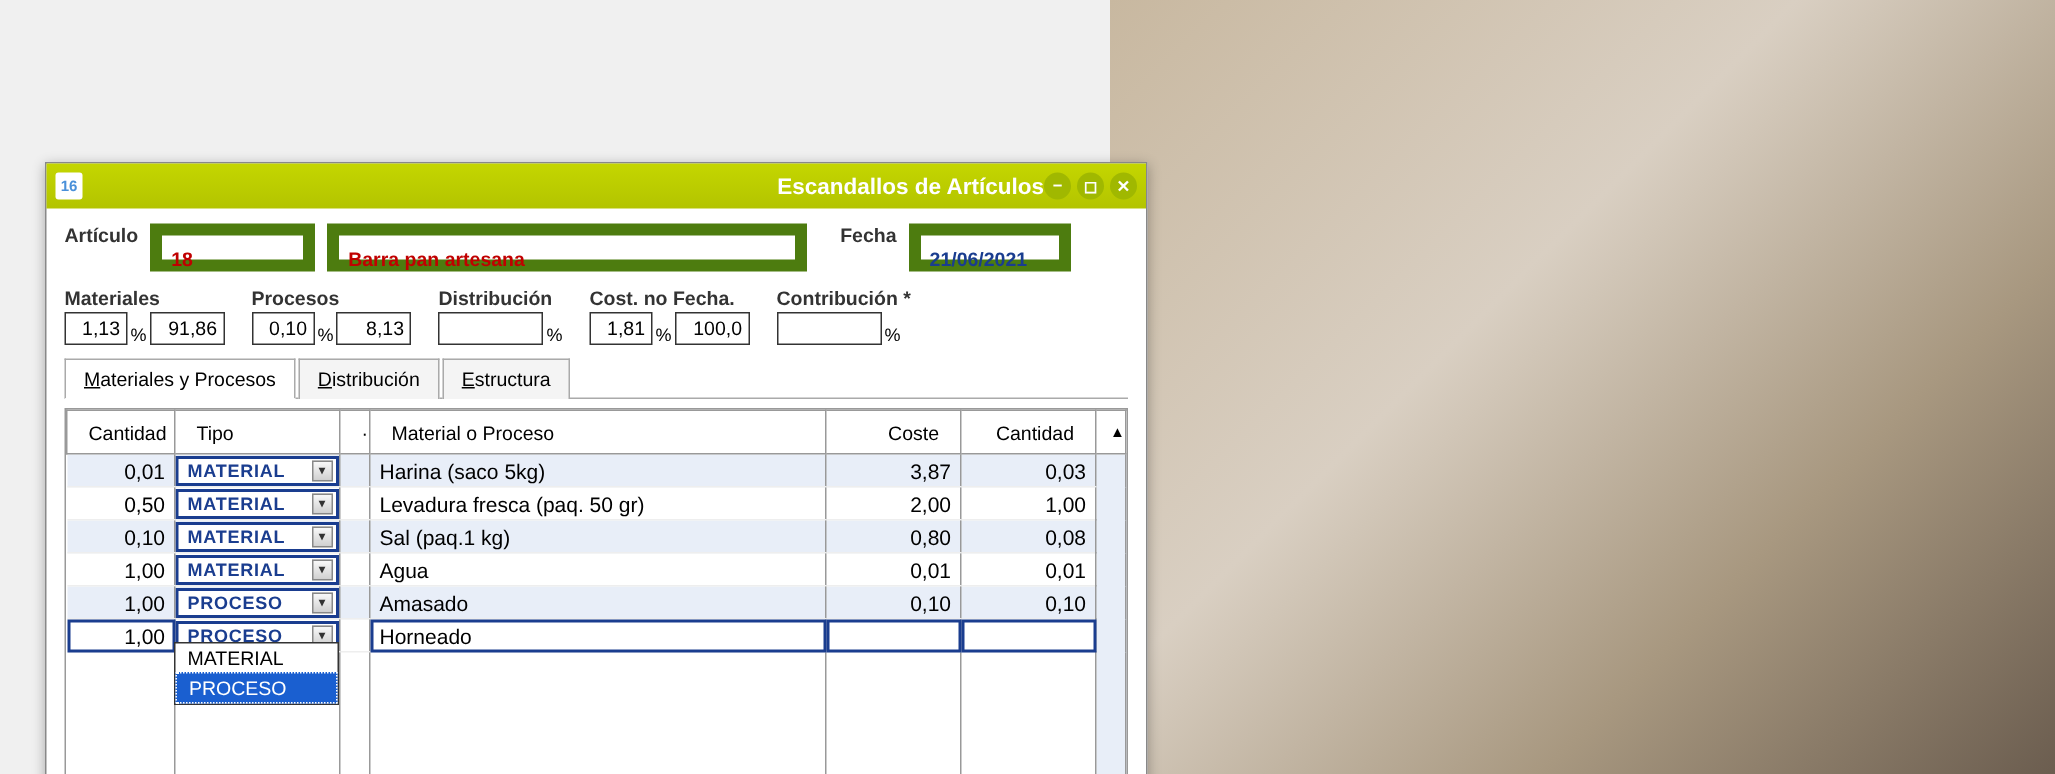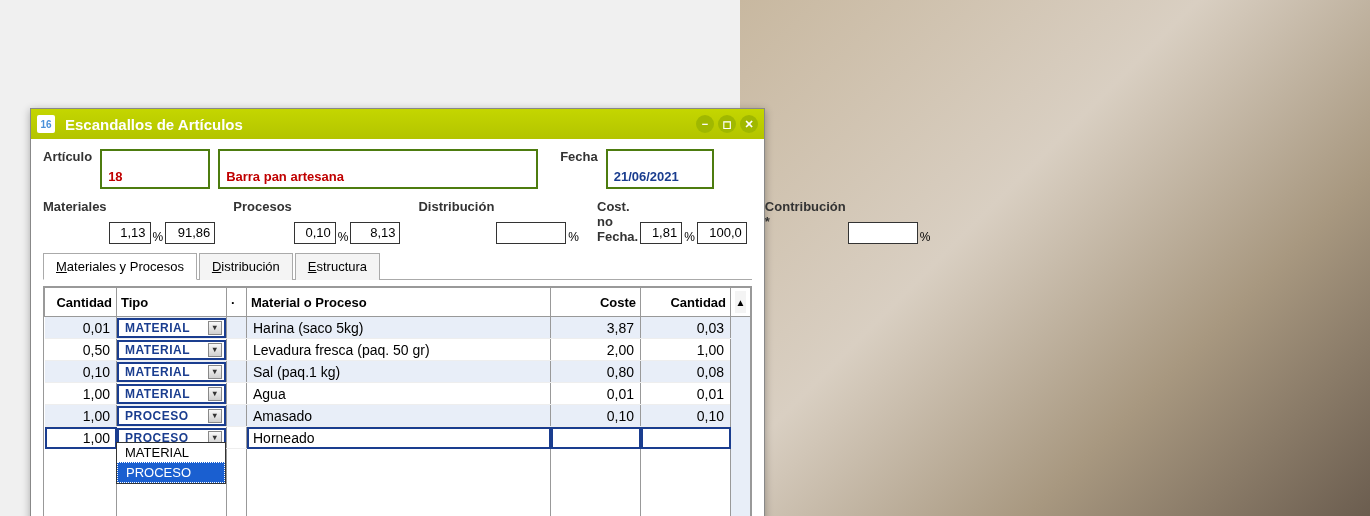--- a/index.html
+++ b/index.html
@@ -46,21 +46,21 @@
     background: #fff;
     border-radius: 2px;
     margin-right: 10px;
     display: flex;
     align-items: center;
     justify-content: center;
     color: #4a90d9;
     font-size: 10px;
     font-weight: bold;
   }
-  .titlebar-title { flex: 1; }
+  .titlebar-title { flex: 1; text-align: right; }
   .titlebar-btns { display: flex; gap: 4px; }
   .tb-btn {
     width: 18px;
     height: 18px;
     border-radius: 50%;
     background: #a0b800;
     color: #fff;
     display: flex;
     align-items: center;
     justify-content: center;
@@ -72,35 +72,35 @@
     padding: 10px 12px 8px 12px;
   }
   .row1 {
     display: flex;
     align-items: flex-start;
     gap: 8px;
     margin-bottom: 10px;
   }
   .lbl { font-weight: bold; color: #333; font-size: 13px; }
   .field {
-    border: 2px solid #4d7c0f;
-    background: #fff;
-    padding: 18px 6px;
+    border: 8px solid #4d7c0f;
+    background: #fff;
+    padding: 8px 6px;
     height: 22px;
     color: #c00000;
     font-weight: bold;
     font-size: 13px;
   }
   .field.blue { color: #1a3d8f; }
   .row2 {
     display: flex;
     gap: 18px;
     margin-bottom: 8px;
   }
-  .group { display: flex; gap: 2px; }
+  .group { display: flex; flex-direction: column; gap: 2px; }
   .group-lbl { font-weight: bold; font-size: 13px; color: #333; }
   .inline-fields { display: flex; align-items: flex-end; gap: 2px; }
   .num-field {
     border: 1px solid #333;
     background: #fff;
     width: 42px;
     height: 22px;
     text-align: right;
     padding: 2px 4px;
     font-size: 13px;
@@ -132,22 +132,22 @@
     position: relative;
   }
   table.grid {
     border-collapse: collapse;
     width: 100%;
     table-layout: fixed;
   }
   .grid th {
     background: #fff;
     border: 1px solid #999;
-    padding: 3px 4px;
-    font-weight: bold;
+    padding: 3px 14px;
+    font-weight: normal;
     font-size: 13px;
     text-align: left;
     height: 22px;
   }
   .grid th.r { text-align: right; }
   .grid td {
     border-right: 1px solid #999;
     border-bottom: 1px solid #eee;
     padding: 1px 6px;
     height: 22px;

